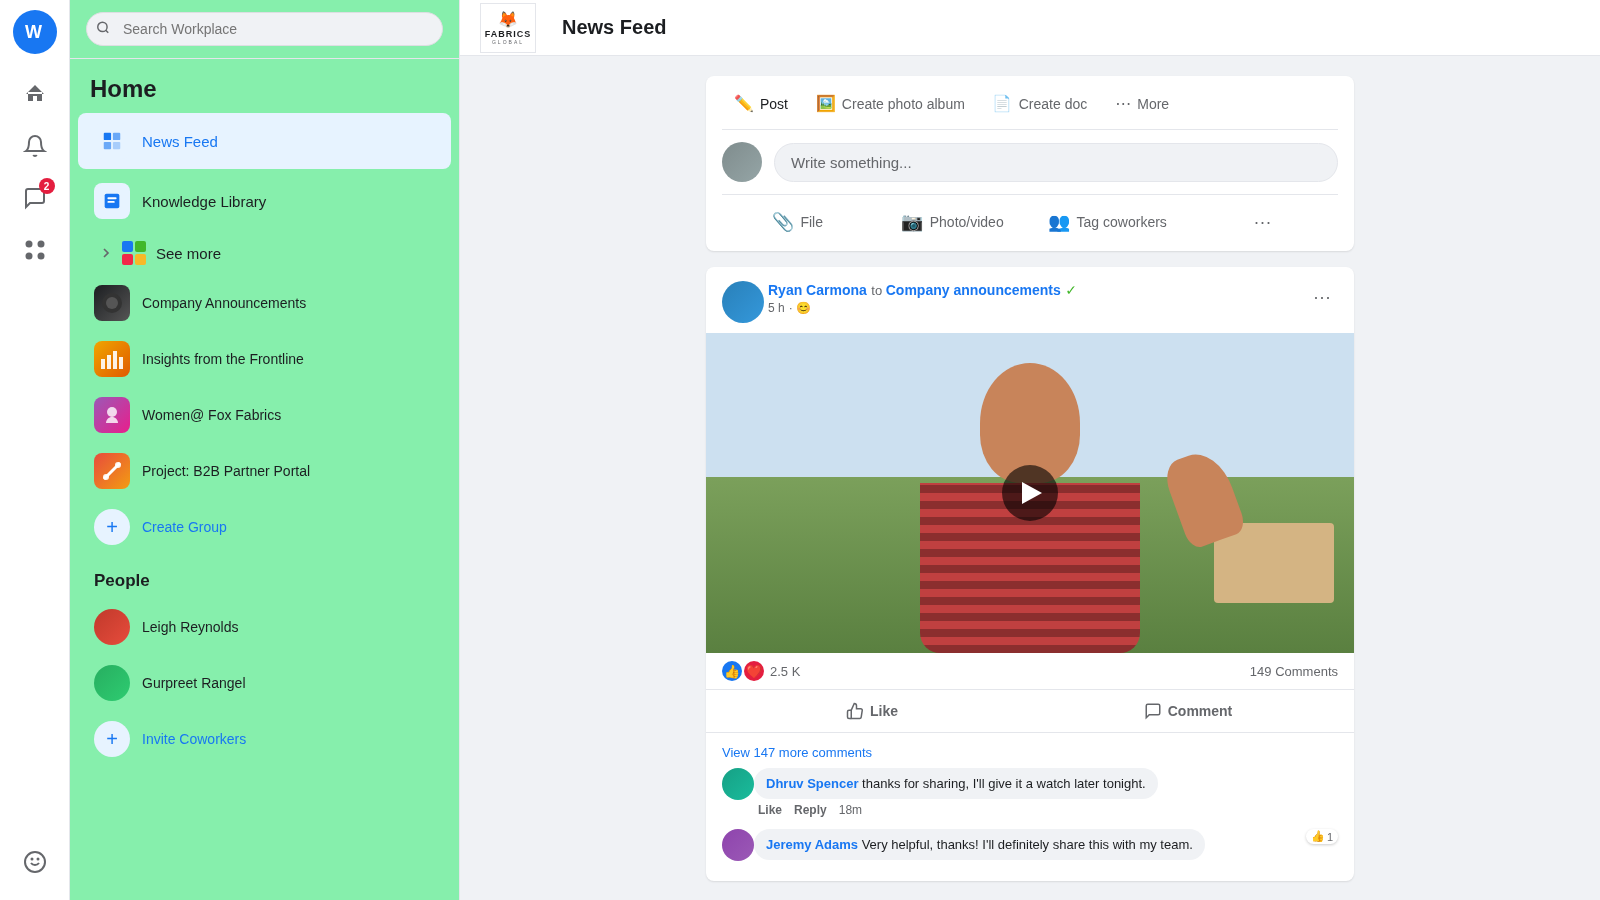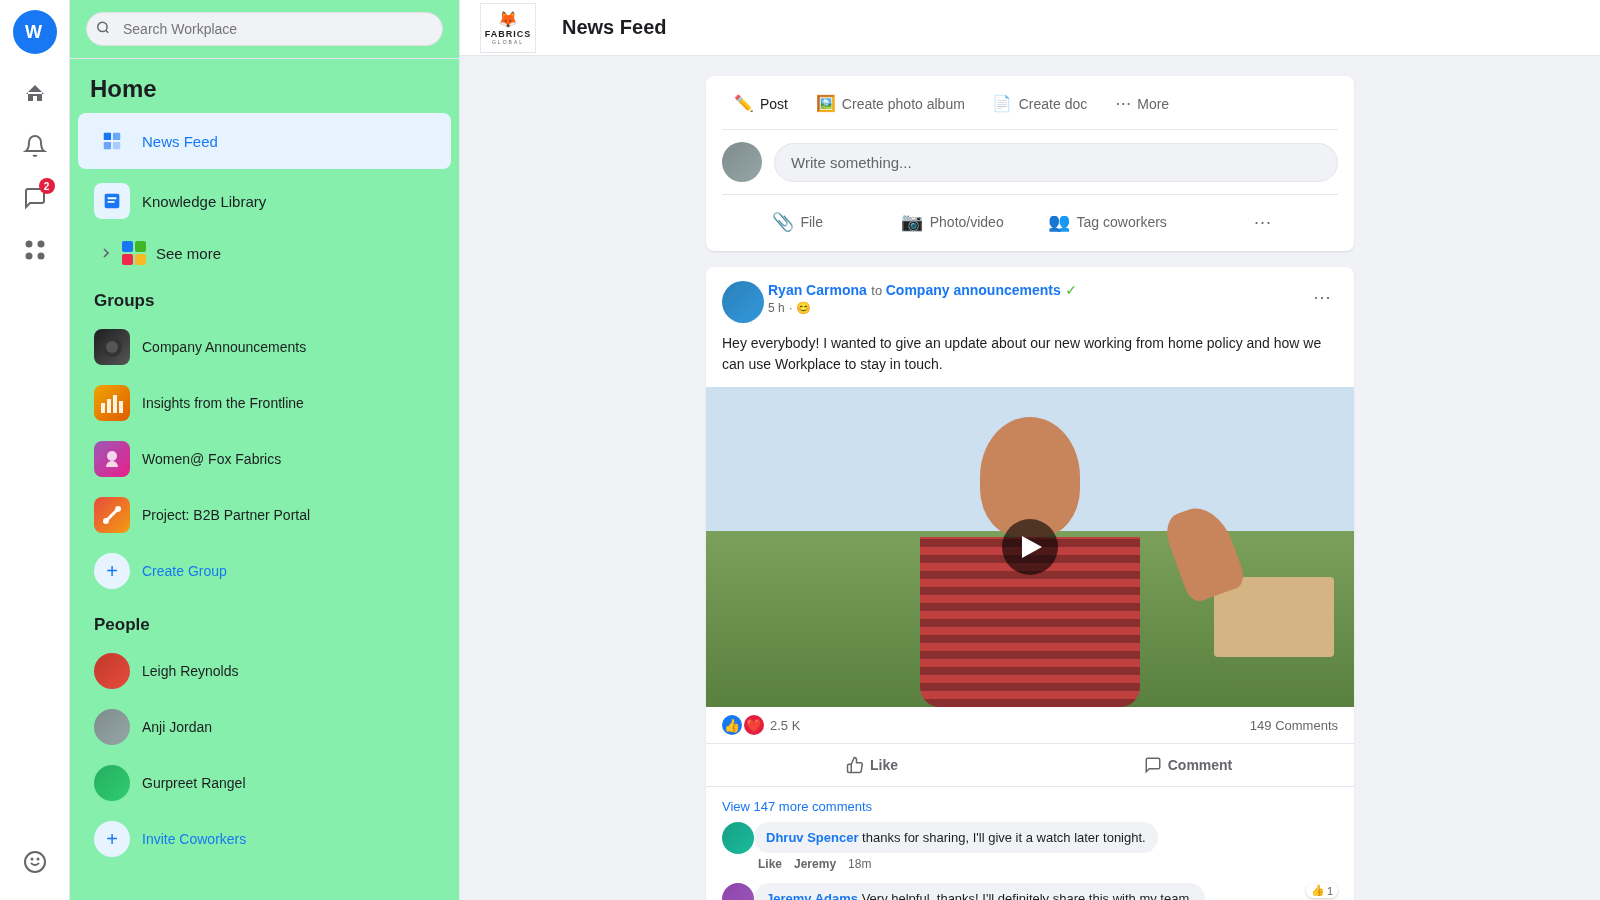--- a/index.html
+++ b/index.html
@@ -742,21 +742,20 @@
     </span>
     <div class="nav-icon-grid">
       <span></span>
         <span></span>
         <span></span>
         <span></span>
     </div>
     <span style="margin-left: 10px; font-size: 15px; font-weight: 500; color: #1c1e21;">See more</span>
   </div>
 
-  <div class="section-title">Groups</div>
 
   <div class="group-item">
     <div class="group-avatar group-av-company">
       <svg width="24" height="24" viewBox="0 0 24 24">
           <circle cx="12" cy="12" r="10" fill="#333"></circle>
           <circle cx="12" cy="12" r="6" fill="#555"></circle>
         </svg>
     </div>
     <span>Company Announcements</span>
   </div>
@@ -799,24 +798,20 @@
     <span>Create Group</span>
   </div>
 
   <div class="section-title">People</div>
 
   <div class="group-item">
     <div class="people-avatar av-leigh"></div>
     <span>Leigh Reynolds</span>
   </div>
 
-  <div class="group-item">
-    <div class="people-avatar av-anji"></div>
-    <span>Anji Jordan</span>
-  </div>
 
   <div class="group-item">
     <div class="people-avatar av-gurpreet"></div>
     <span>Gurpreet Rangel</span>
   </div>
 
   <div class="create-item">
     <div class="plus-icon">+</div>
     <span>Invite Coworkers</span>
   </div>
@@ -897,21 +892,20 @@
               <span>·</span>
               <span>😊</span>
             </div>
           </div>
         </div>
         <div class="post-more-btn">
           <span>···</span>
         </div>
       </div>
 
-      <div class="post-text">Hey everybody! I wanted to give an update about our new working from home policy and how we can use Workplace to stay in touch.</div>
 
       <div class="post-video">
         <div class="video-scene">
           <div class="scene-bg"></div>
 
           <div class="scene-furniture"></div>
 
           <div class="scene-head"></div>
           <div class="scene-shirt"></div>
           <div class="scene-hand"></div>
@@ -953,21 +947,21 @@
 
         <div class="comment-item">
           <div class="comment-avatar av-dhruv"></div>
           <div class="comment-bubble">
             <div class="comment-text">
               <span class="comment-author">Dhruv Spencer</span>
               <span> </span><span>thanks for sharing, I'll give it a watch later tonight.</span>
             </div>
             <div class="comment-meta">
               <span class="comment-meta-btn">Like</span>
-              <span class="comment-meta-btn">Jeremy</span>
+              <span class="comment-meta-btn">Reply</span>
               <span>18m</span>
             </div>
           </div>
         </div>
 
         <div class="comment-item">
           <div class="comment-avatar av-jeremy"></div>
           <div class="comment-bubble">
             <div style="display:flex; align-items:flex-start; gap:6px;">
               <div class="comment-text">

